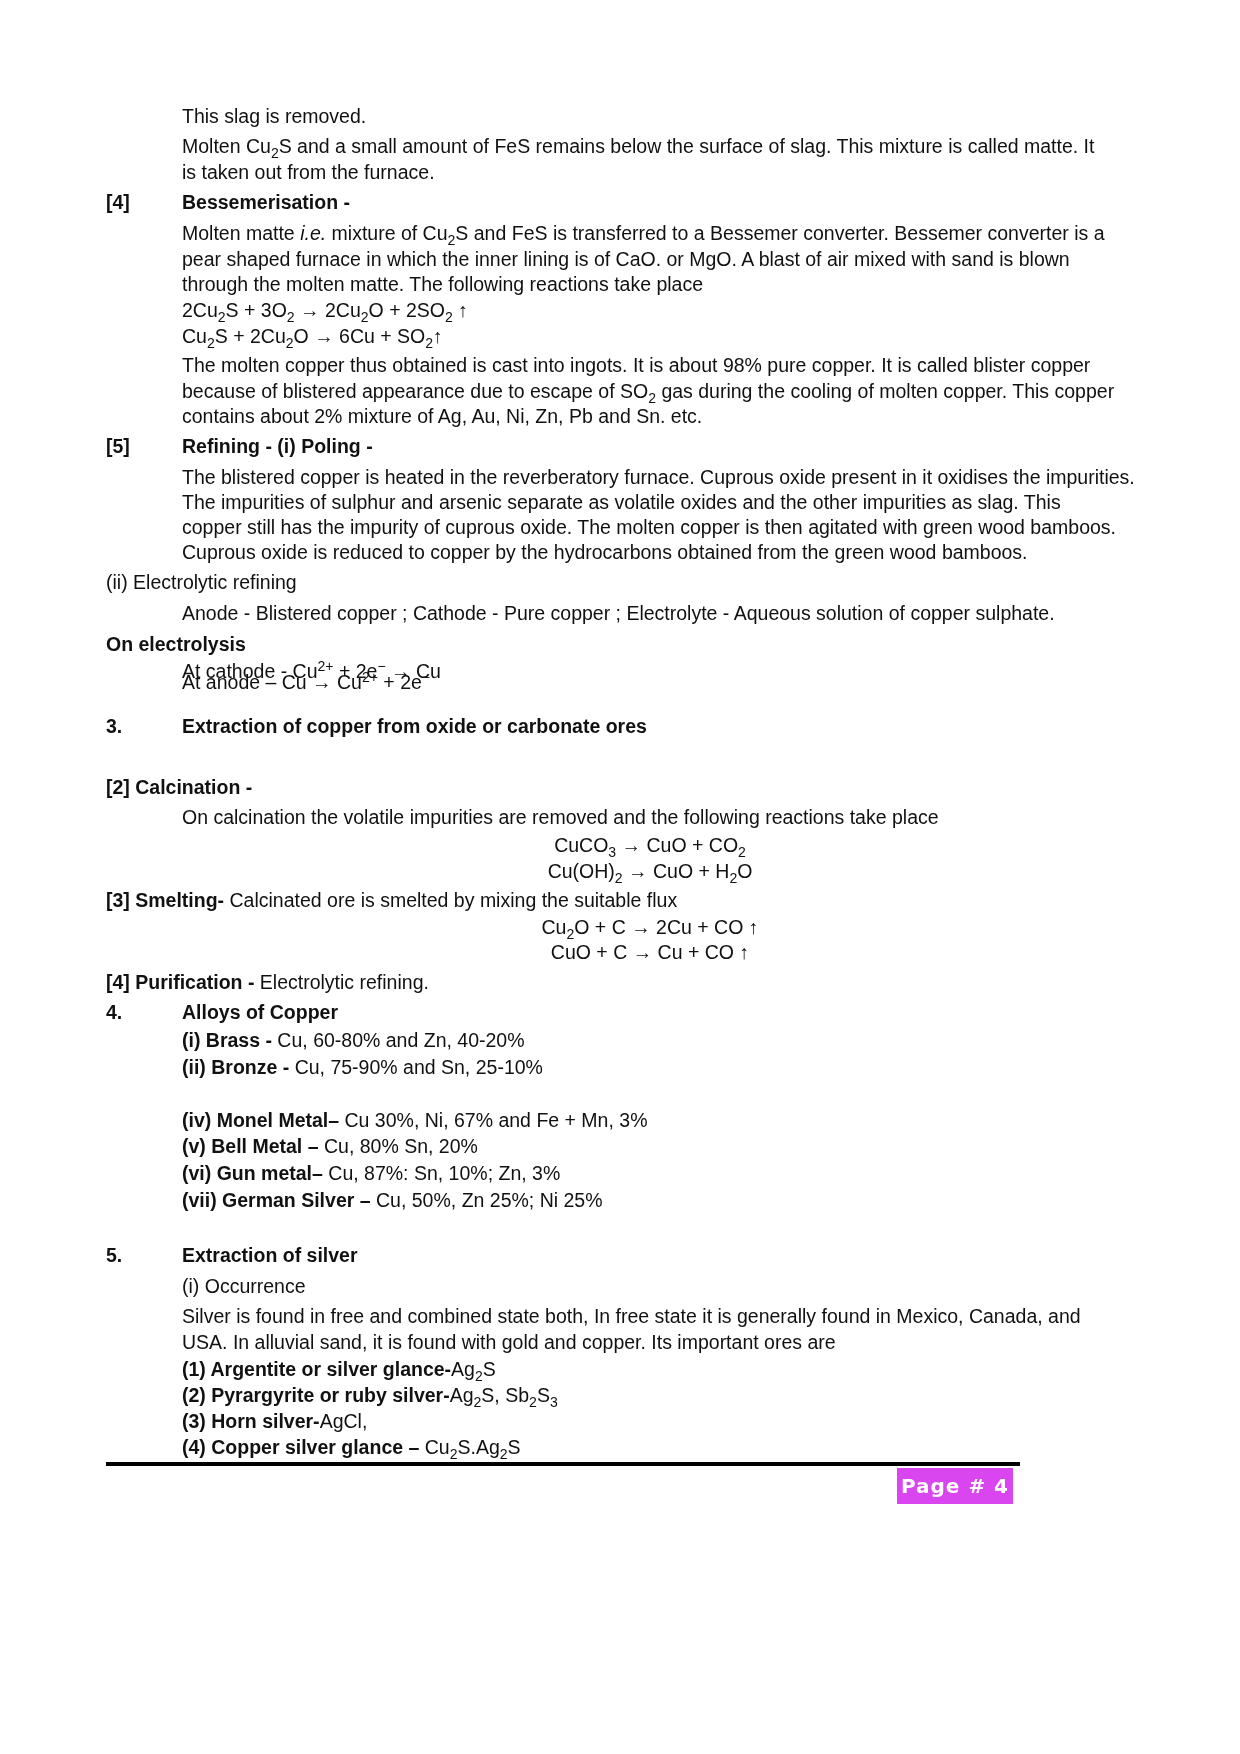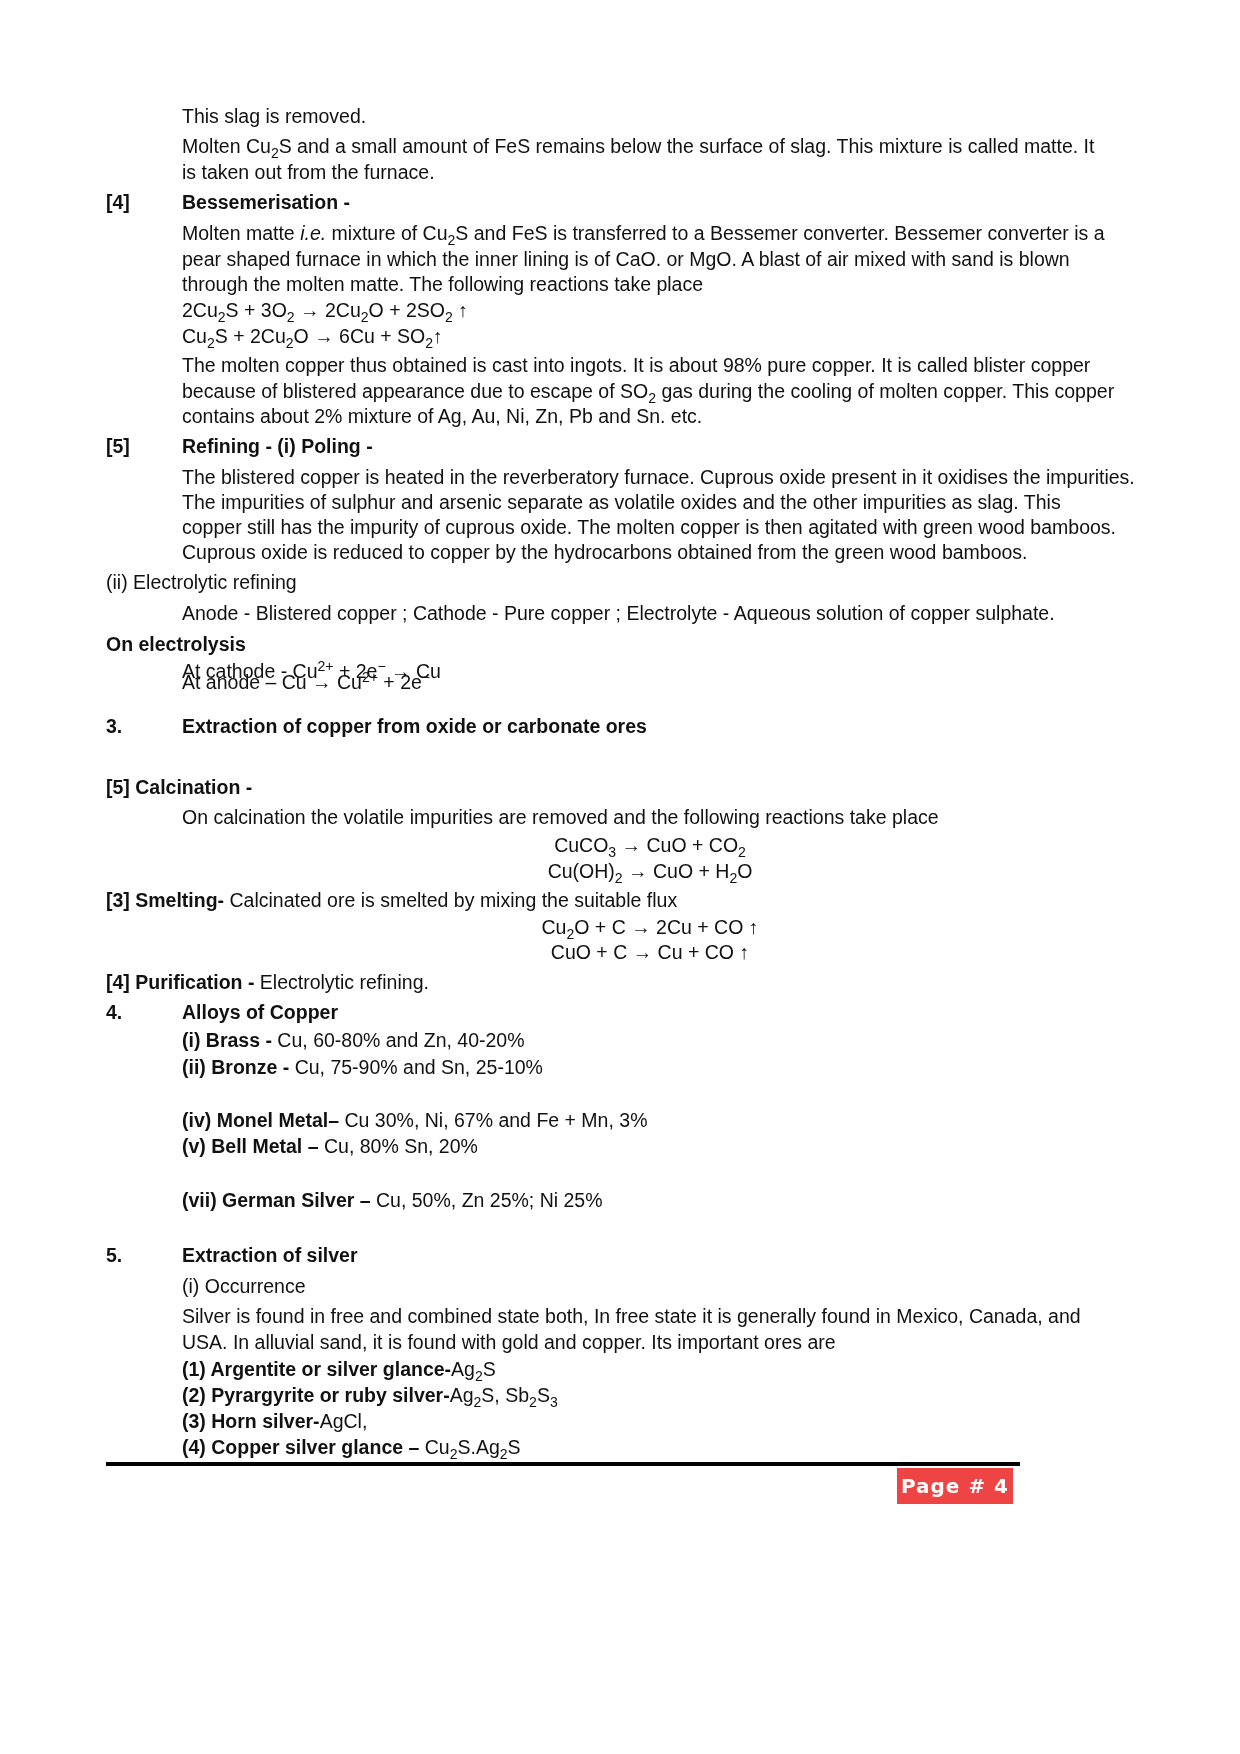--- a/index.html
+++ b/index.html
@@ -8,21 +8,21 @@
   .page { position: absolute; left: 0; top: 0; width: 1240px; height: 1754px; }
   .line { position: absolute; white-space: nowrap; line-height: 24px; }
   .num { position: absolute; left: 106px; font-weight: bold; }
   .ind { left: 182px; }
   .out { left: 106px; }
   b { font-weight: bold; }
   sub { font-size: 0.72em; vertical-align: -0.35em; line-height: 0; }
   sup { font-size: 0.72em; vertical-align: 0.5em; line-height: 0; }
   .center { position: absolute; left: 400px; width: 520px; text-align: center; white-space: nowrap; line-height: 24px; }
   .rule { position: absolute; left: 106px; top: 1638px; width: 1030px; height: 4px; background: #000; }
-  .pagebox { position: absolute; left: 1004px; top: 1646px; width: 130px; height: 38px; background: #ef4444;
+  .pagebox { position: absolute; left: 1004px; top: 1646px; width: 130px; height: 38px; background: #d946ef;
              color: #fff; font-family: "DejaVu Sans", sans-serif; font-weight: bold; font-size: 20px;
              display: flex; align-items: center; justify-content: center; letter-spacing: 1px; }
 </style>
 </head>
 <body>
 
 <div class="page">
 
   <div class="line ind" style="top:104px">This slag is removed.</div>
 
@@ -48,35 +48,36 @@
   <div class="line ind" style="top:540px">Cuprous oxide is reduced to copper by the hydrocarbons obtained from the green wood bamboos.</div>
 
   <div class="line out" style="top:570px;font-weight:normal">(ii) Electrolytic refining</div>
   <div class="line ind" style="top:601px">Anode - Blistered copper  ;  Cathode - Pure copper ; Electrolyte - Aqueous solution of copper sulphate.</div>
   <div class="line out" style="top:632px;font-weight:bold">On electrolysis</div>
   <div class="line ind" style="top:659px"><span>At cathode - Cu</span><sup>2+</sup><span> +  2e</span><sup>−</sup><span> → Cu</span></div>
   <div class="line ind" style="top:670px"><span>At anode – Cu → Cu</span><sup>2+</sup><span> + 2e</span><sup>−</sup></div>
 
   <div class="line num" style="top:714px">3.</div>
   <div class="line ind" style="top:714px;font-weight:bold">Extraction of copper from oxide or carbonate ores</div>
-  <div class="line out" style="top:775px;font-weight:bold">[5] Calcination -</div>
+  <div class="line out" style="top:775px;font-weight:bold">[2] Calcination -</div>
   <div class="line ind" style="top:805px">On calcination the volatile impurities are removed and the following reactions take place</div>
   <div class="center" style="top:833px;left:390px"><span>CuCO</span><sub>3</sub><span> → CuO + CO</span><sub>2</sub></div>
   <div class="center" style="top:859px;left:390px"><span>Cu(OH)</span><sub>2</sub><span> → CuO + H</span><sub>2</sub><span>O</span></div>
   <div class="line out" style="top:888px"><b>[3] Smelting-</b><span> Calcinated ore is smelted by mixing the suitable flux</span></div>
   <div class="center" style="top:915px;left:390px"><span>Cu</span><sub>2</sub><span>O + C → 2Cu + CO ↑</span></div>
   <div class="center" style="top:940px;left:390px">CuO + C → Cu + CO ↑</div>
   <div class="line out" style="top:970px"><b>[4] Purification -</b><span> Electrolytic refining.</span></div>
 
   <div class="line num" style="top:1000px">4.</div>
   <div class="line ind" style="top:1000px;font-weight:bold">Alloys of Copper</div>
   <div class="line ind" style="top:1028px"><b>(i) Brass -</b><span> Cu, 60-80% and Zn, 40-20%</span></div>
   <div class="line ind" style="top:1055px"><b>(ii) Bronze -</b><span> Cu, 75-90% and Sn, 25-10%</span></div>
   <div class="line ind" style="top:1108px"><b>(iv) Monel Metal–</b><span> Cu 30%, Ni, 67% and Fe + Mn, 3%</span></div>
   <div class="line ind" style="top:1134px"><b>(v) Bell Metal –</b><span> Cu, 80% Sn, 20%</span></div>
+  <div class="line ind" style="top:1161px"><b>(vi) Gun metal–</b><span> Cu, 87%: Sn, 10%; Zn, 3%</span></div>
   <div class="line ind" style="top:1188px"><b>(vii) German Silver –</b><span> Cu, 50%, Zn 25%; Ni 25%</span></div>
 
   <div class="line num" style="top:1243px">5.</div>
   <div class="line ind" style="top:1243px;font-weight:bold">Extraction of silver</div>
   <div class="line ind" style="top:1274px">(i) Occurrence</div>
   <div class="line ind" style="top:1304px">Silver is found in free and combined state both, In free state it is generally found in Mexico, Canada, and</div>
   <div class="line ind" style="top:1330px">USA. In alluvial sand, it is found with gold and copper. Its important ores are</div>
   <div class="line ind" style="top:1357px"><b>(1) Argentite or silver glance-</b><span>Ag</span><sub>2</sub><span>S</span></div>
   <div class="line ind" style="top:1383px"><b>(2) Pyrargyrite or ruby silver-</b><span>Ag</span><sub>2</sub><span>S, Sb</span><sub>2</sub><span>S</span><sub>3</sub></div>
   <div class="line ind" style="top:1409px"><b>(3) Horn silver-</b><span>AgCl,</span></div>

